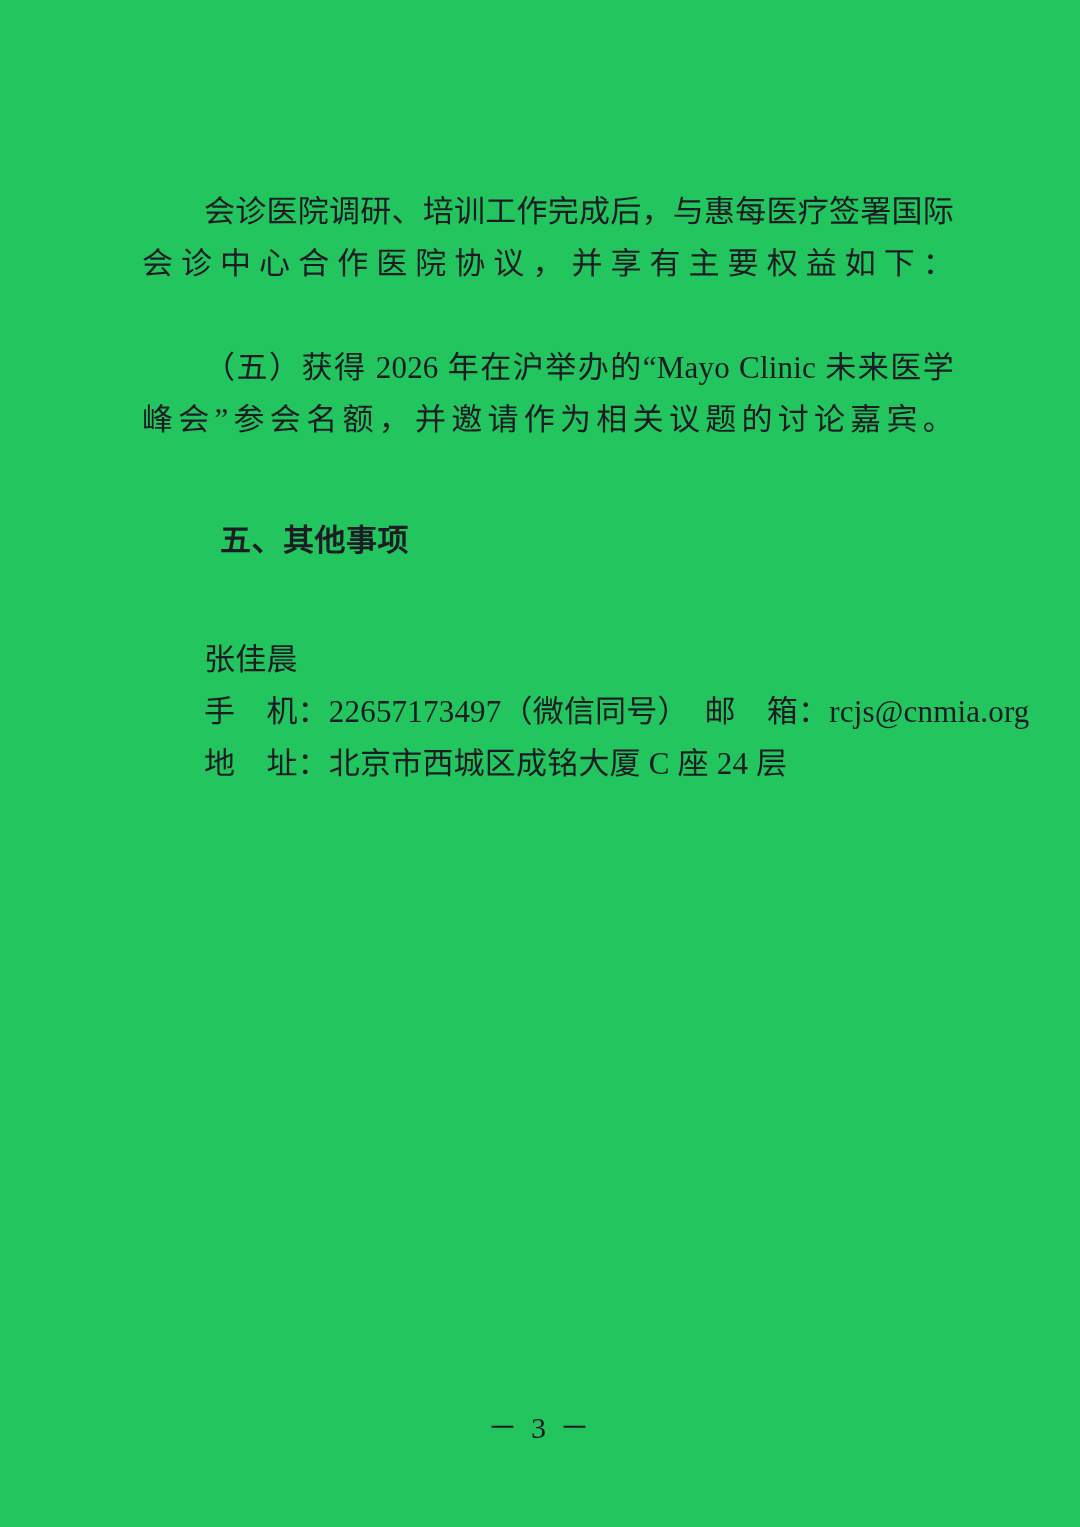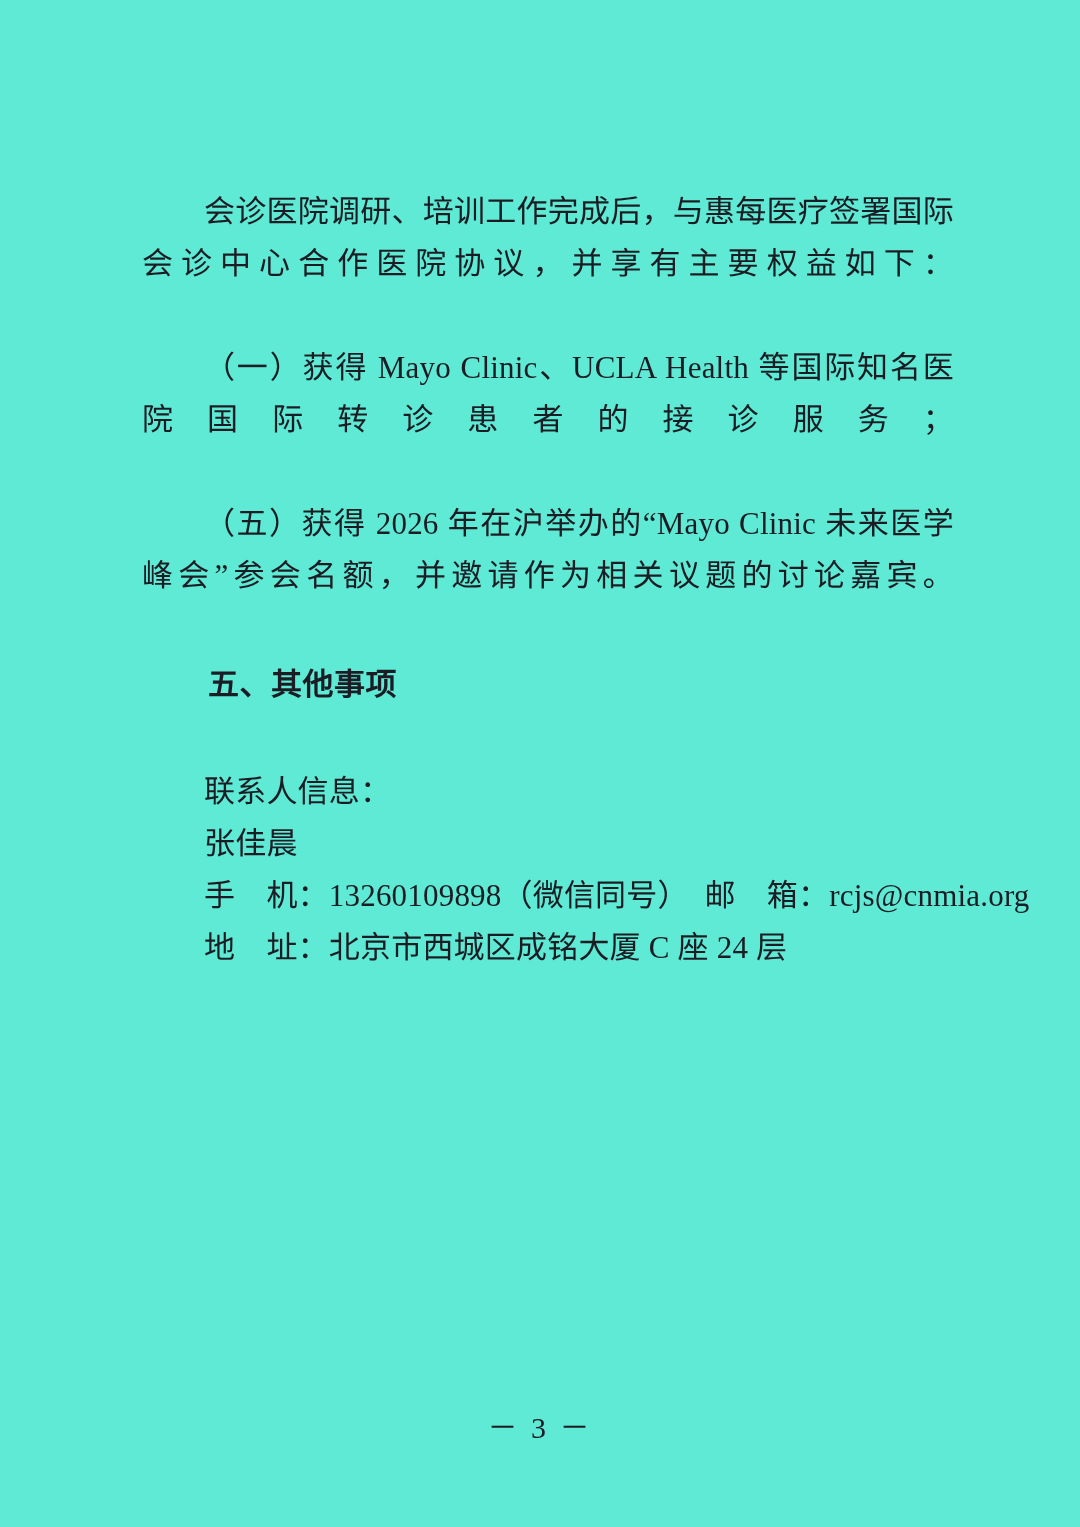--- a/index.html
+++ b/index.html
@@ -14,21 +14,21 @@
     position: relative;
     overflow: hidden;
     font-family: "Liberation Serif", "DejaVu Serif", serif;
     color: #1c1c24;
     -webkit-font-smoothing: antialiased;
   }
 
   .page {
     position: absolute;
     inset: 0;
-    background: #5eead4;
+    background: #22c55e;
   }
 
   
   .doc-body {
     position: absolute;
     left: 142px;
     top: 186px;
     width: 812px;
   }
 
@@ -44,21 +44,21 @@
   }
 
   
   .para.stretch-last::after {
     content: "";
     display: inline-block;
     width: 100%;
   }
 
   .heading {
-    margin: 4px;
+    margin: 16px;
     font-size: 31px;
     line-height: 52px;
     text-indent: 62px;
     font-family: "DejaVu Sans", "Liberation Sans", sans-serif;
     font-weight: 700;
     letter-spacing: 0.5px;
   }
 
   .spacer-line {
     height: 52px;
@@ -92,38 +92,36 @@
 </style>
 </head>
 <body>
 
 <div class="page">
 
   <div class="doc-body">
 
     <p class="para stretch-last">会诊医院调研、培训工作完成后，与惠每医疗签署国际会诊中心合作医院协议，并享有主要权益如下：</p>
 
-    <p class="para stretch-last">（一）获得 Mayo Clinic、UCLA Health 等国际知名医院国际转诊患者的接诊服务；</p>
 
 
 
 
     <p class="para stretch-last">（五）获得 2026 年在沪举办的“Mayo Clinic 未来医学峰会”参会名额，并邀请作为相关议题的讨论嘉宾。</p>
 
     <h2 class="heading">五、其他事项</h2>
 
 
     <div class="spacer-line"></div>
 
     <div class="contact-block">
-      <p class="contact-line">联系人信息：</p>
 
       <p class="contact-line">张佳晨</p>
 
-      <p class="contact-line">手　机：13260109898（微信同号）　邮　箱：rcjs@cnmia.org</p>
+      <p class="contact-line">手　机：22657173497（微信同号）　邮　箱：rcjs@cnmia.org</p>
 
       <p class="contact-line">地　址：北京市西城区成铭大厦 C 座 24 层</p>
 
     </div>
 
   </div>
 
   <div class="page-number">－ 3 －</div>
 
 </div>

